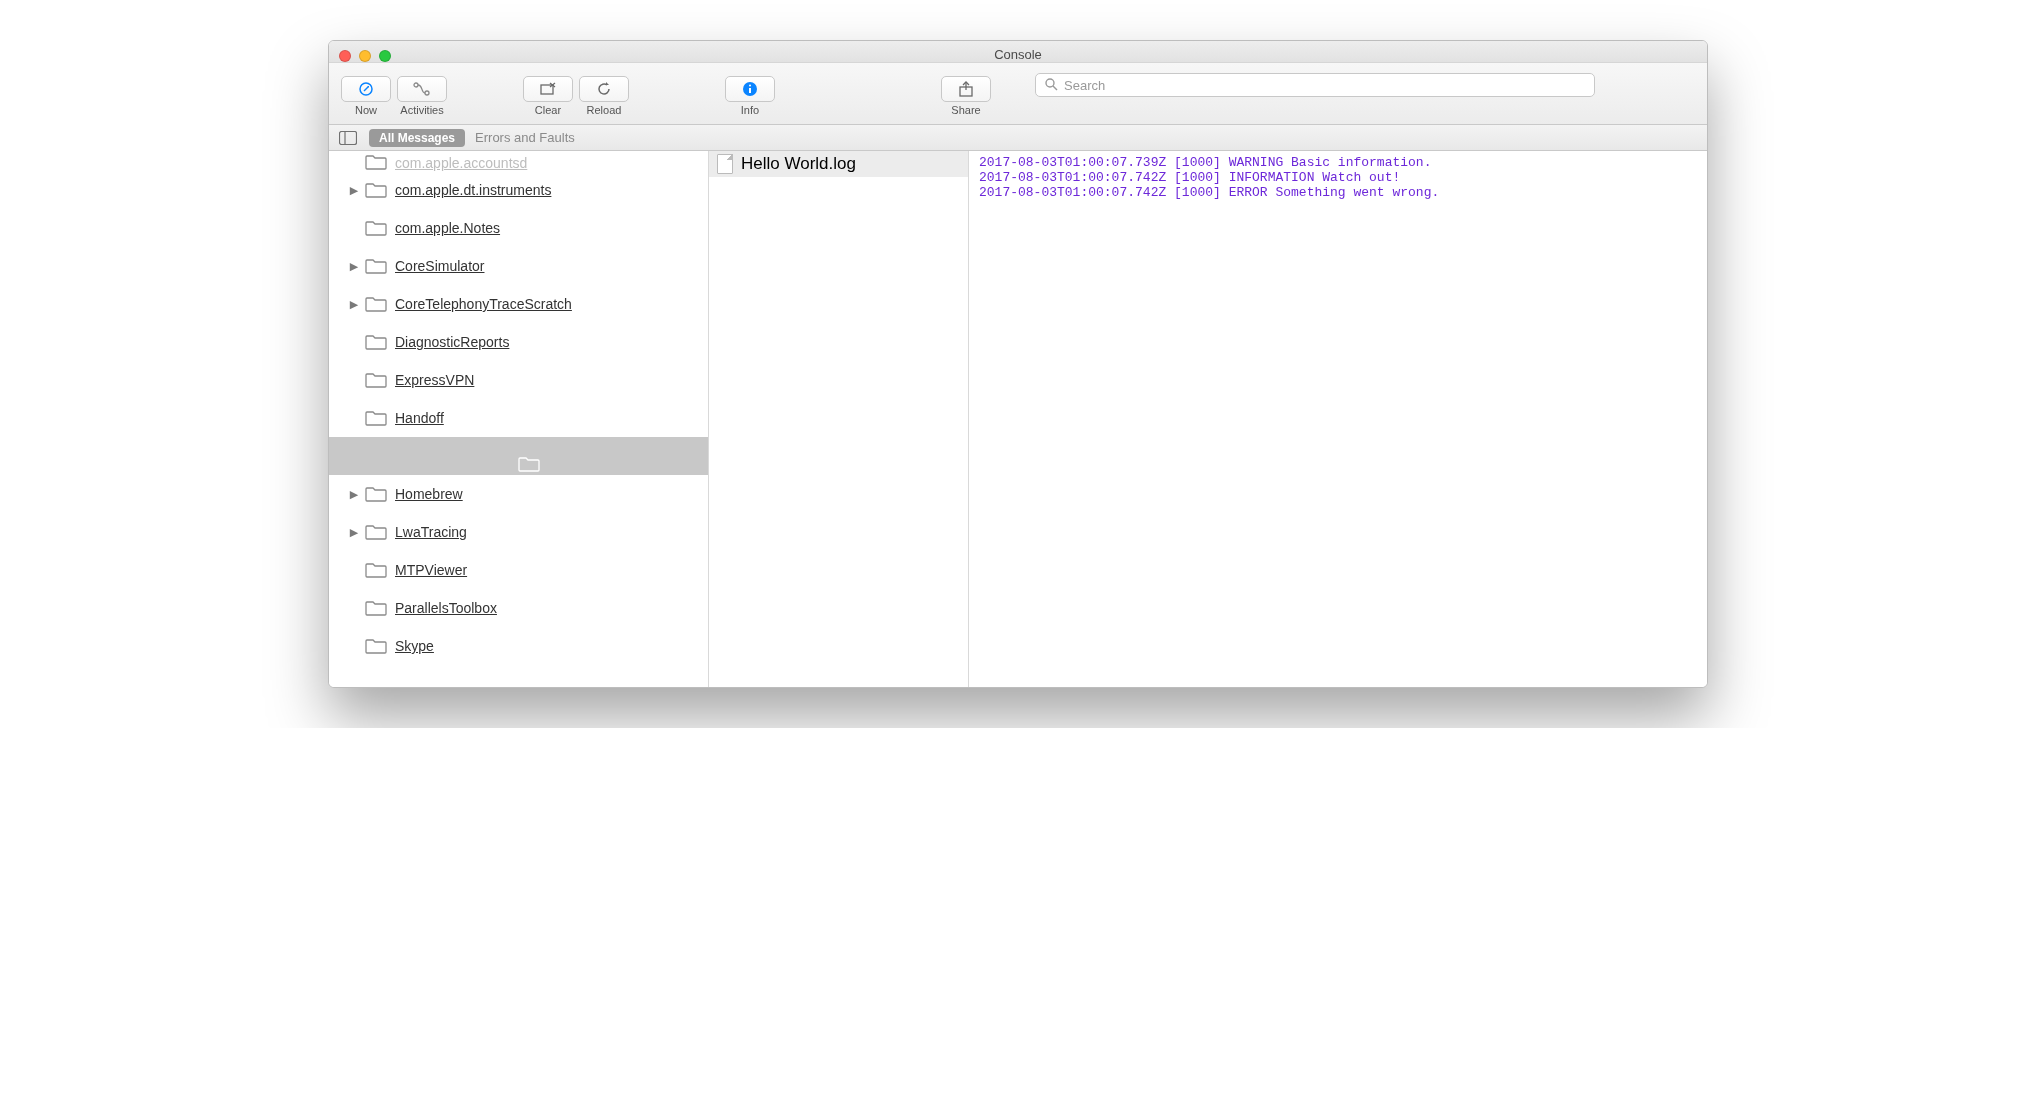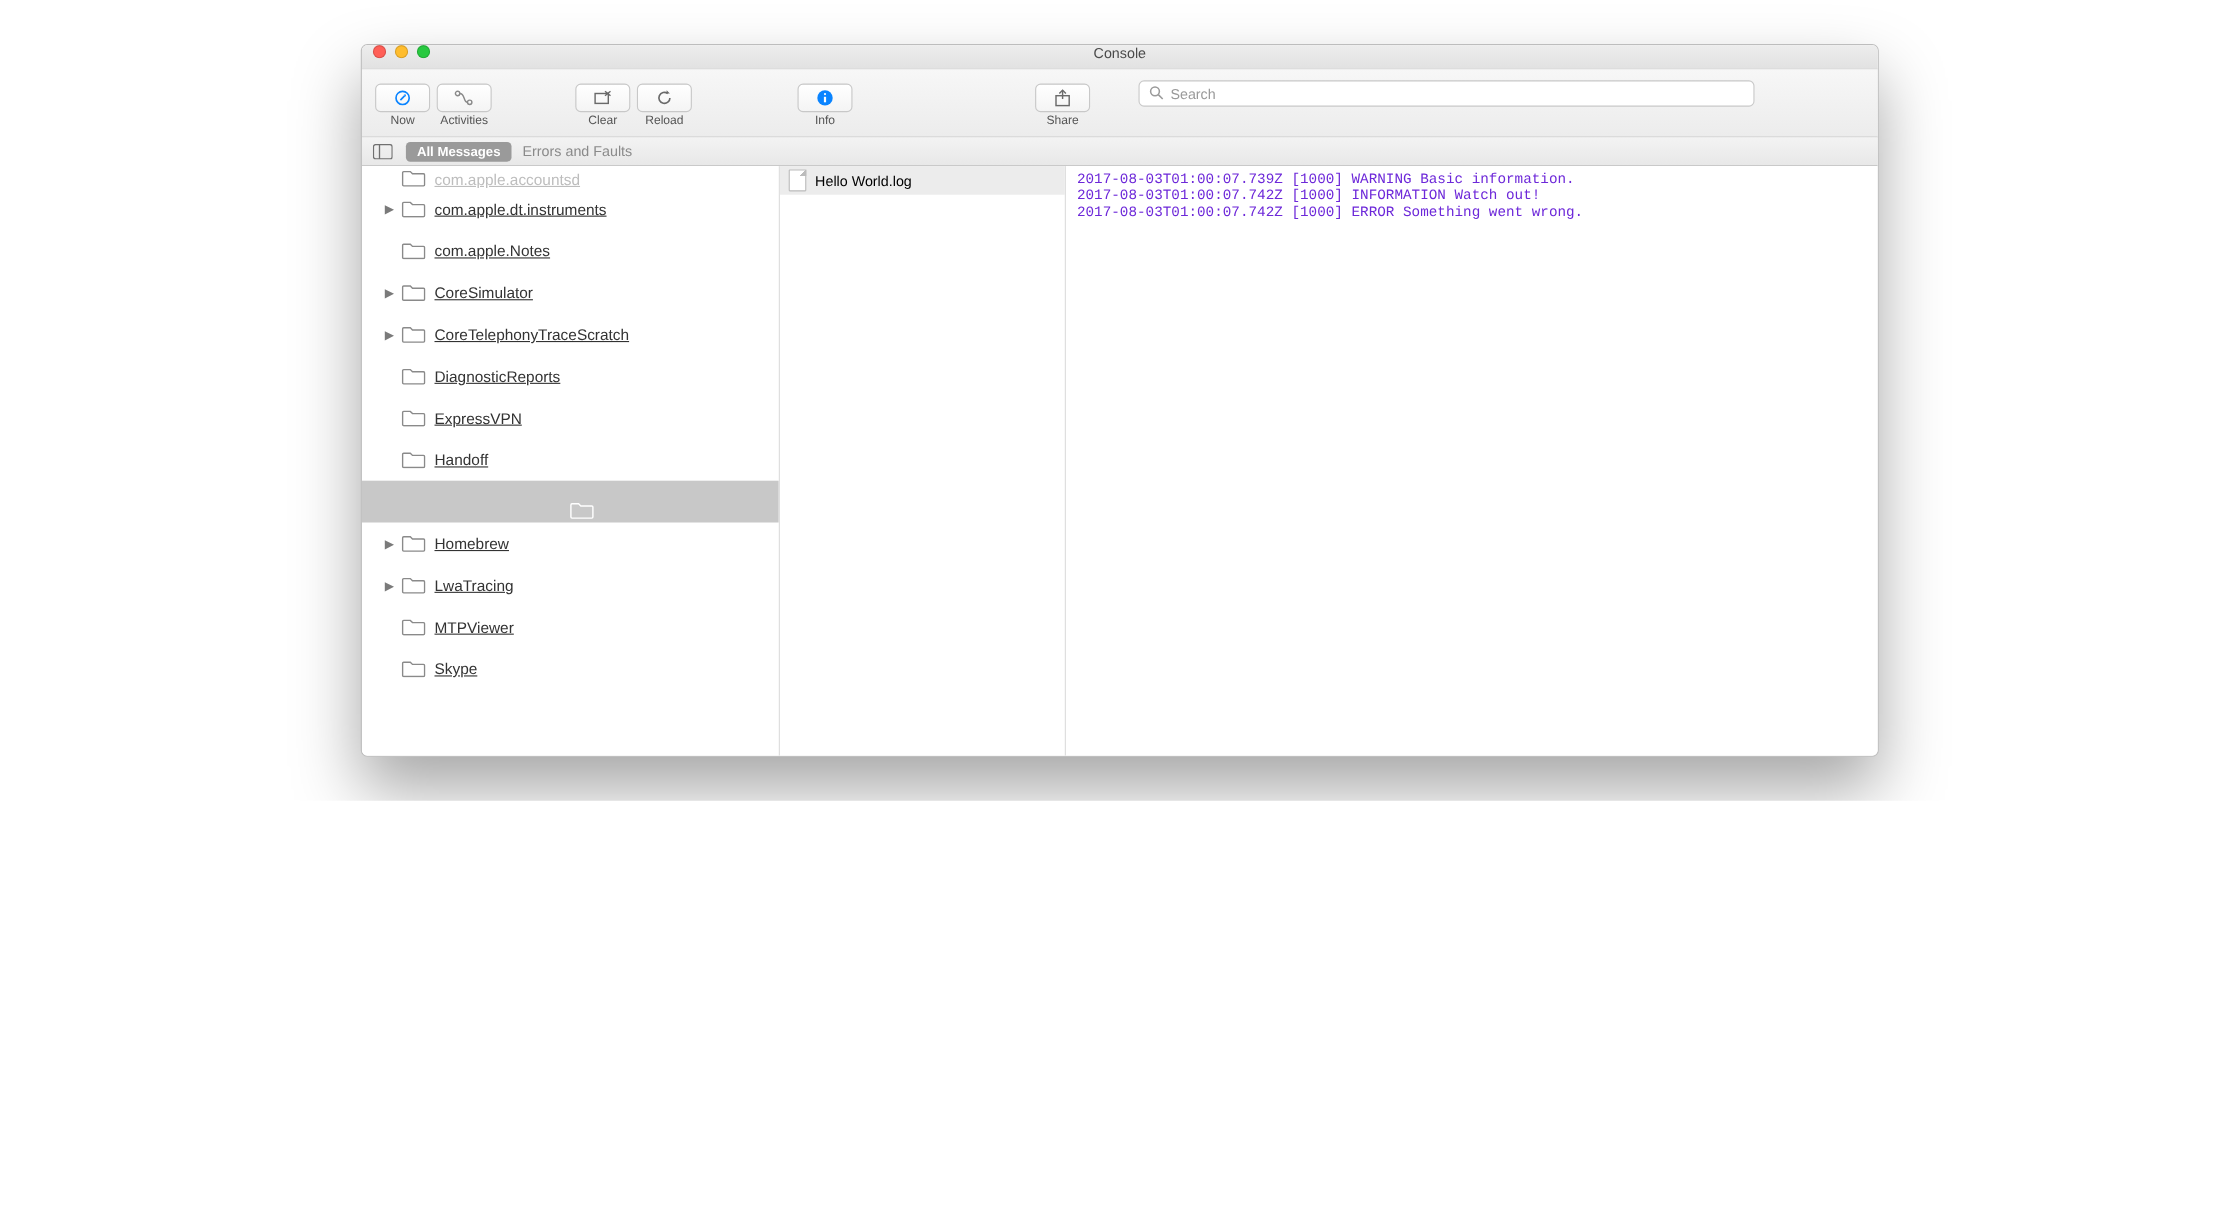--- a/index.html
+++ b/index.html
@@ -19,21 +19,21 @@
     display: flex;
     flex-direction: column;
     background: #fff;
   }
   
   .titlebar {
     height: 22px;
     background: linear-gradient(#ededed,#e2e2e2);
     border-bottom: 1px solid #d6d6d6;
     display: flex;
-    align-items: flex-start;
+    align-items: flex-end;
     position: relative;
   }
   .traffic {
     display: flex;
     gap: 8px;
     padding-left: 10px;
   }
   .light {
     width: 12px; height: 12px; border-radius: 50%;
     border: 0.5px solid rgba(0,0,0,0.15);
@@ -167,21 +167,21 @@
     width:22px; height:18px;
     display:flex; align-items:center; justify-content:center;
   }
   .folder svg { display:block; }
   .label { padding-left:2px;text-decoration:underline; }
 
   .filelist {
     width: 260px;
     border-right: 1px solid #d9d9d9;
     background:#fff;
-    font-size: 13px;
+    font-size: 17px;
   }
   .filerow {
     height: 26px;
     display:flex; align-items:center;
     gap:8px;
     padding: 0 8px;
     background:#ececec;
   }
   .docicon {
     width:16px; height:20px;
@@ -443,20 +443,29 @@
             </span>
             <span class="label">MTPViewer</span>
           </div>
           <div class="row">
             <span class="disclosure hidden">▶</span>
             <span class="folder">
               <svg width="22" height="16" viewBox="0 0 22 16">
                 <path d="M1 3 L1 14 Q1 15 2 15 L20 15 Q21 15 21 14 L21 5 Q21 4 20 4 L10 4 L8 2 L2 2 Q1 2 1 3 Z" fill="none" stroke="#8a8a8a" stroke-width="1.3"></path>
               </svg>
             </span>
+            <span class="label">ParallelsToolbox</span>
+          </div>
+          <div class="row">
+            <span class="disclosure hidden">▶</span>
+            <span class="folder">
+              <svg width="22" height="16" viewBox="0 0 22 16">
+                <path d="M1 3 L1 14 Q1 15 2 15 L20 15 Q21 15 21 14 L21 5 Q21 4 20 4 L10 4 L8 2 L2 2 Q1 2 1 3 Z" fill="none" stroke="#8a8a8a" stroke-width="1.3"></path>
+              </svg>
+            </span>
             <span class="label">Skype</span>
           </div>
         </div>
     </div>
     <div class="filelist" id="filelist">
         <div class="filerow">
           <span class="docicon"></span>
           <span>Hello World.log</span>
         </div>
       </div>

